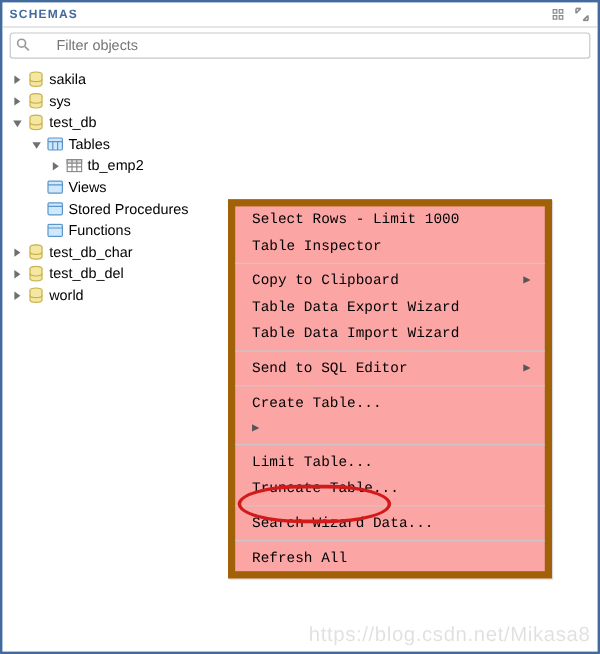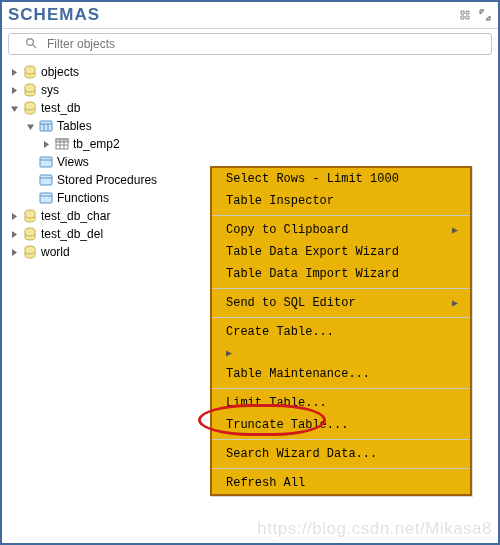--- a/index.html
+++ b/index.html
@@ -1,32 +1,32 @@
 <!DOCTYPE html>
 <html><head>
 <meta charset="utf-8">
 <style>
   html,body{margin:0;padding:0;font-family:Tahoma,Verdana,sans-serif;font-size:12px;color:#000;background:#fff}
   .root{width:500px;height:545px;border:2px solid #436a9e;box-sizing:border-box;position:relative;background:#fff;overflow:hidden}
-  .hdr{display:flex;align-items:center;justify-content:space-between;padding:3px 6px;border-bottom:1px solid #d6d6d6;color:#436a9e;font-weight:bold;letter-spacing:1px;font-size:17px}
+  .hdr{display:flex;align-items:center;justify-content:space-between;padding:3px 6px;border-bottom:1px solid #d6d6d6;color:#436a9e;font-weight:bold;letter-spacing:1px;font-size:10px}
   .hdr-icons{display:flex;gap:6px}
   .hdr-icons span{width:14px;height:14px;display:inline-flex;align-items:center;justify-content:center;color:#7a7a7a;cursor:pointer}
-  .search{display:flex;align-items:center;gap:8px;margin:4px 6px;border:1px solid #c7c7c7;border-radius:3px;padding:2px 16px;color:#999}
+  .search{display:flex;align-items:center;gap:20px;margin:4px 6px;border:1px solid #c7c7c7;border-radius:3px;padding:2px 4px;color:#999}
   .search input{border:none;outline:none;flex:1;font-size:12px;color:#555;background:transparent}
   .tree{padding:4px 0 0 2px}
   .row{display:flex;align-items:center;height:18px;padding-left:4px;white-space:nowrap;cursor:default}
   .row.sel{background:#bfe3f7}
   .tw{width:12px;height:12px;display:inline-flex;align-items:center;justify-content:center;margin-right:2px}
   .tw svg{display:block}
   .sp{display:inline-block}
   .ic{width:16px;height:14px;display:inline-flex;align-items:center;justify-content:center;margin-right:3px}
   .lbl{font-size:12px}
   .bold{font-weight:normal}
   
-  .menu{position:absolute;left:208px;top:164px;width:258px;background:#eab308;border:2px solid #a16207;box-shadow:1px 1px 0 rgba(0,0,0,.15);font-family:"Courier New",monospace;font-size:12px}
+  .menu{position:absolute;left:188px;top:164px;width:258px;background:#fca5a5;border:6px solid #a16207;box-shadow:1px 1px 0 rgba(0,0,0,.15);font-family:"Courier New",monospace;font-size:12px}
   .mitem{display:flex;align-items:center;justify-content:space-between;padding:4px 12px 4px 14px;cursor:default}
   .msep{height:0;border-top:1px solid #c9c9c9;margin:3px 0}
   .subarrow{color:#555;font-size:10px}
   .mark{position:absolute;left:196px;top:402px;width:122px;height:26px;border:3px solid #d21a1a;border-radius:50%/60%;pointer-events:none}
   .wm{position:absolute;right:6px;bottom:4px;font-size:17px;color:rgba(0,0,0,.12);letter-spacing:.5px;pointer-events:none}
 </style>
 </head>
 <body>
 
 <div class="root">
@@ -63,21 +63,21 @@
             <path d="M2 1L7 4.5L2 8z" fill="#6f6f6f"></path>
           </svg>
         </span>
       <span class="ic">
           <svg width="14" height="14" viewBox="0 0 14 14">
             <ellipse cx="7" cy="3" rx="5" ry="2" fill="#f4e7a1" stroke="#c8b04a"></ellipse>
             <path d="M2 3v8c0 1.1 2.2 2 5 2s5-.9 5-2V3" fill="#f4e7a1" stroke="#c8b04a"></path>
             <path d="M2 7c0 1.1 2.2 2 5 2s5-.9 5-2" fill="none" stroke="#c8b04a"></path>
           </svg>
         </span>
-      <span class="lbl">objects</span>
+      <span class="lbl">sakila</span>
     </div>
 
     <div class="row">
       <span class="tw">
           <svg width="9" height="9" viewBox="0 0 9 9">
             <path d="M2 1L7 4.5L2 8z" fill="#6f6f6f"></path>
           </svg>
         </span>
       <span class="ic">
           <svg width="14" height="14" viewBox="0 0 14 14">
@@ -249,23 +249,20 @@
         <span>Send to SQL Editor</span>
         <span class="subarrow">▶</span>
       </div>
     <div class="msep"></div>
     <div class="mitem">
         <span>Create Table...</span>
       </div>
     <div class="mitem">
         <span class="subarrow">▶</span>
       </div>
-    <div class="mitem">
-        <span>Table Maintenance...</span>
-      </div>
     <div class="msep"></div>
     <div class="mitem">
         <span>Limit Table...</span>
       </div>
     <div class="mitem">
         <span>Truncate Table...</span>
       </div>
     <div class="msep"></div>
     <div class="mitem">
         <span>Search Wizard Data...</span>

